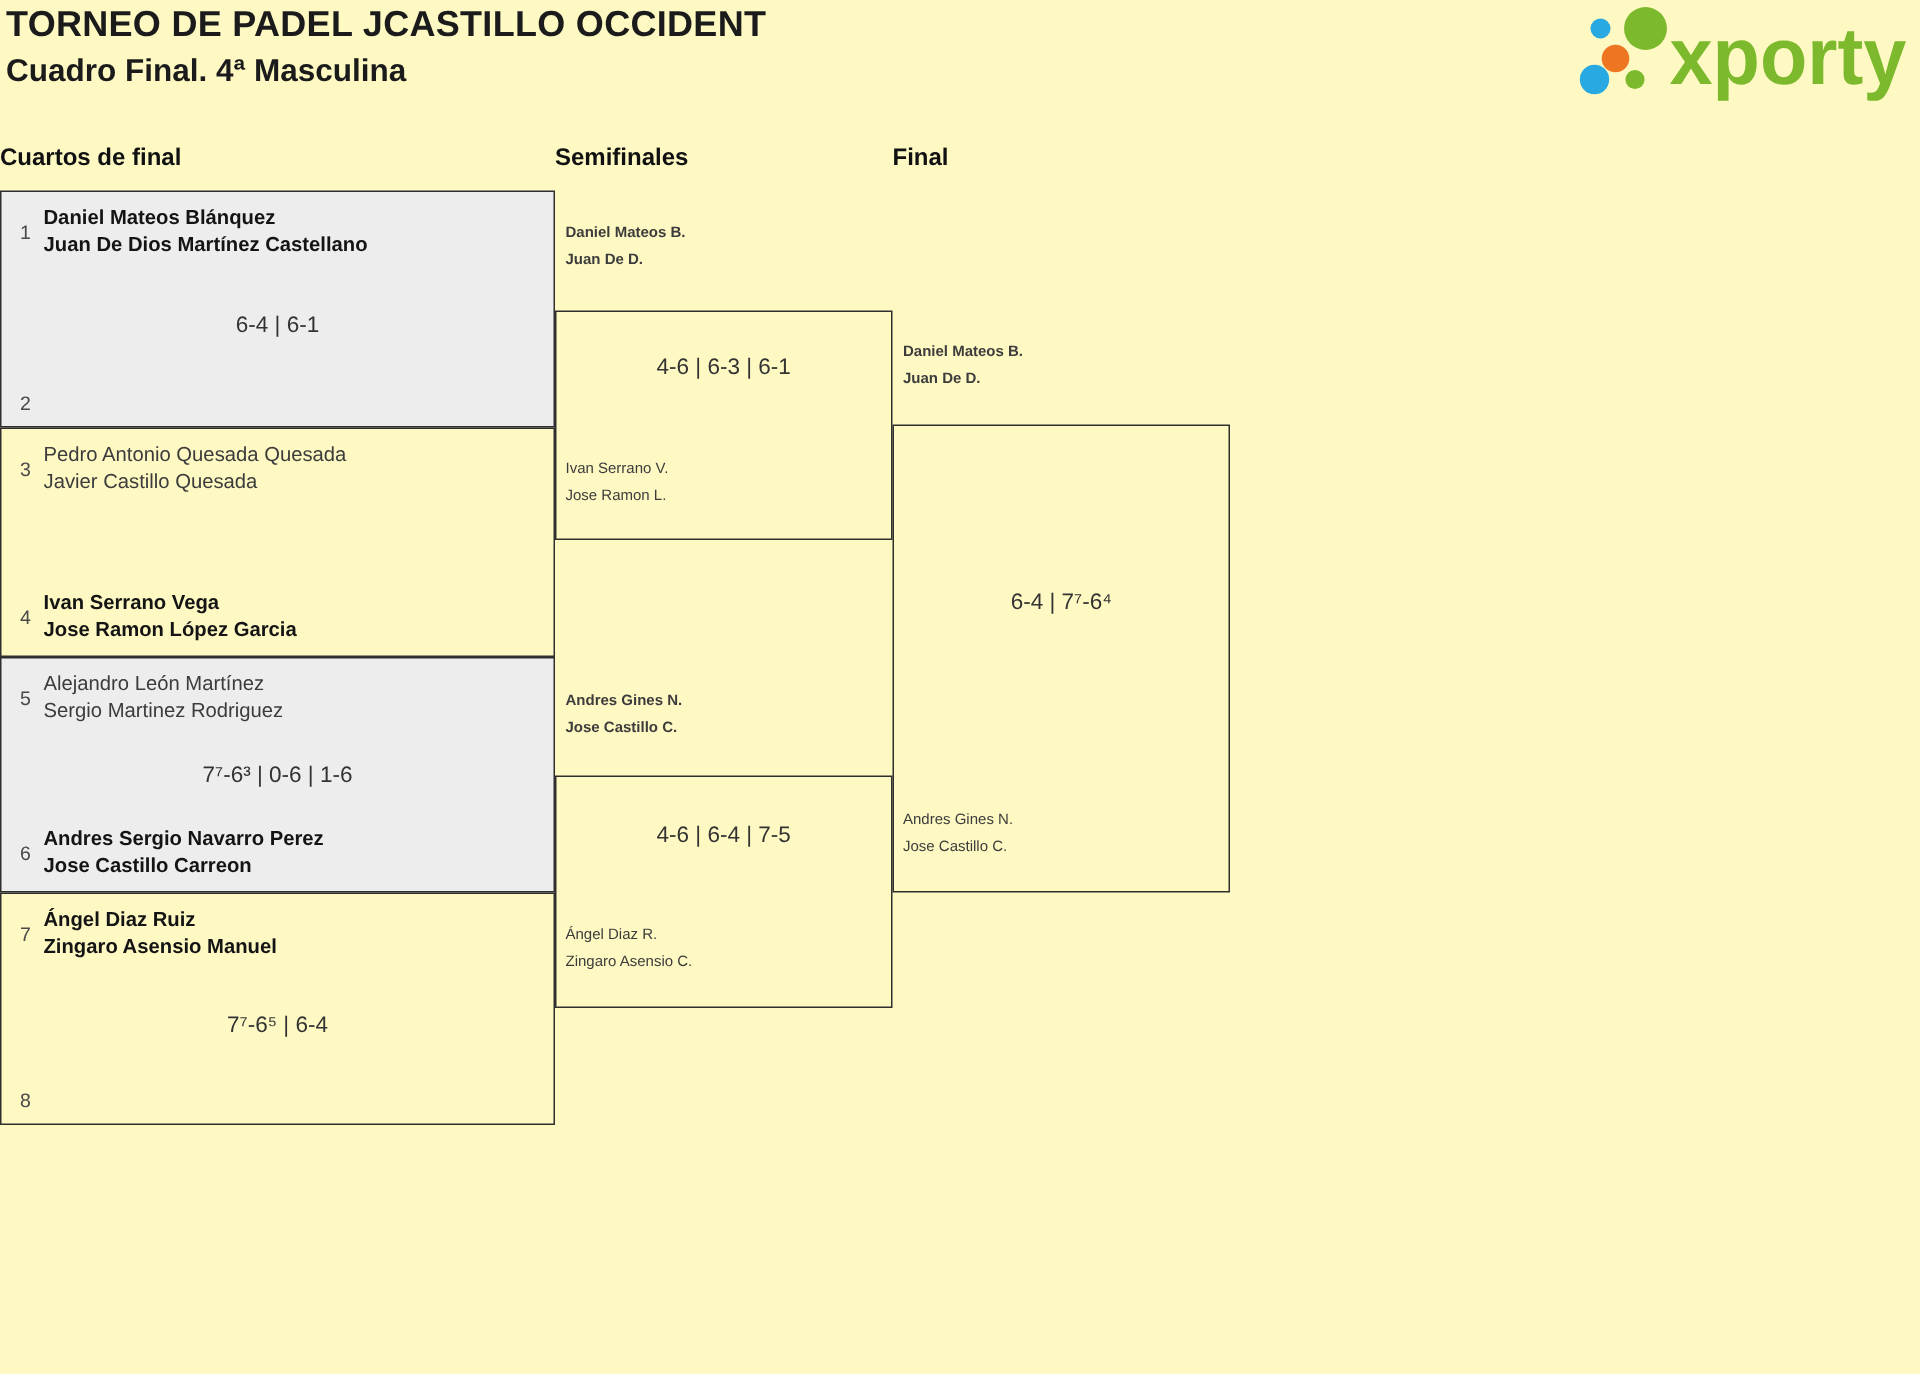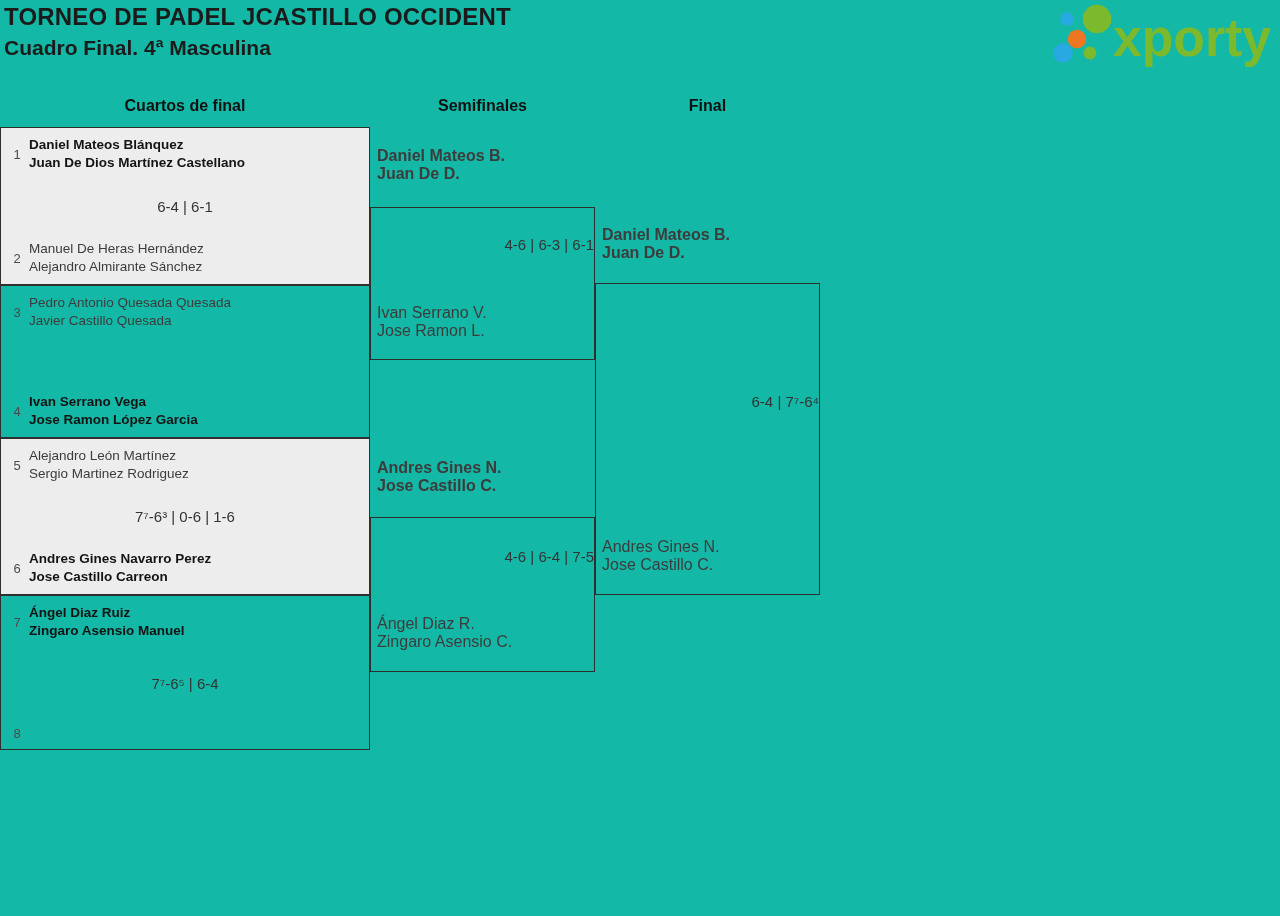--- a/index.html
+++ b/index.html
@@ -1,40 +1,40 @@
 <!DOCTYPE html>
 <html><head>
 <meta charset="utf-8">
 <style>
   html, body { margin: 0; padding: 0; background: #fff; }
   .canvas {
     position: relative;
     width: 1280px;
     height: 916px;
-    background: #14b8a6;
+    background: #fef9c3;
     font-family: "Liberation Sans", "DejaVu Sans", sans-serif;
     overflow: hidden;
     color: #1b1b1b;
   }
   .page-title {
     position: absolute; left: 4px; top: 3px;
     font-size: 24px; font-weight: 700; letter-spacing: 0.2px; color: #1b1b1b;
     white-space: nowrap;
   }
   .page-subtitle {
     position: absolute; left: 4px; top: 36px;
     font-size: 21px; font-weight: 700; color: #1b1b1b;
     white-space: nowrap;
   }
   .logo-svg { position: absolute; left: 1046px; top: 0px; }
 
   .round-header {
     position: absolute; top: 97px;
     font-size: 16px; font-weight: 700; color: #111;
-    text-align: center; white-space: nowrap;
+    white-space: nowrap;
   }
   #rh-qf    { left: 0px;   width: 370px; }
   #rh-sf    { left: 370px; width: 225px; }
   #rh-final { left: 595px; width: 225px; }
 
   .match-box {
     position: absolute;
     border: 1px solid #2f2f2f;
     box-sizing: border-box;
   }
@@ -59,26 +59,26 @@
     font-size: 13px; color: #4a4a4a;
   }
   .team-names { font-size: 13.5px; line-height: 18px; color: #3c3c3c; margin-left: 2px; }
   .team-line { white-space: nowrap; }
   .winner { font-weight: 700; color: #141414; }
 
   .score { text-align: center; font-size: 15px; color: #333; }
 
   .float-team {
     position: absolute;
-    font-size: 16px; line-height: 18px; color: #3c3c3c;
+    font-size: 10px; line-height: 18px; color: #3c3c3c;
     white-space: nowrap;
   }
   .float-score {
     position: absolute;
-    font-size: 15px; color: #333; text-align: right;
+    font-size: 15px; color: #333; text-align: center;
   }
   #sf1-top     { left: 377px; top: 147px; }
   #sf1-score   { left: 371px; top: 236px; width: 223px; }
   #sf1-bottom  { left: 377px; top: 304px; }
   #sf2-top     { left: 377px; top: 459px; }
   #sf2-score   { left: 371px; top: 548px; width: 223px; }
   #sf2-bottom  { left: 377px; top: 615px; }
   #final-top   { left: 602px; top: 226px; }
   #final-score { left: 596px; top: 393px; width: 223px; }
   #final-bottom{ left: 602px; top: 538px; }
@@ -108,24 +108,20 @@
     <div class="team-row">
       <span class="seed">1</span>
       <div class="team-names winner">
         <div class="team-line">Daniel Mateos Blánquez</div>
         <div class="team-line">Juan De Dios Martínez Castellano</div>
       </div>
     </div>
     <div class="score">6-4 | 6-1</div>
     <div class="team-row">
       <span class="seed">2</span>
-      <div class="team-names">
-        <div class="team-line">Manuel De Heras Hernández</div>
-        <div class="team-line">Alejandro Almirante Sánchez</div>
-      </div>
     </div>
   </div>
 
   <div class="match-box qf" id="qf2">
     <div class="team-row">
       <span class="seed">3</span>
       <div class="team-names">
         <div class="team-line">Pedro Antonio Quesada Quesada</div>
         <div class="team-line">Javier Castillo Quesada</div>
       </div>
@@ -144,21 +140,21 @@
       <span class="seed">5</span>
       <div class="team-names">
         <div class="team-line">Alejandro León Martínez</div>
         <div class="team-line">Sergio Martinez Rodriguez</div>
       </div>
     </div>
     <div class="score">7⁷-6³ | 0-6 | 1-6</div>
     <div class="team-row">
       <span class="seed">6</span>
       <div class="team-names winner">
-        <div class="team-line">Andres Gines Navarro Perez</div>
+        <div class="team-line">Andres Sergio Navarro Perez</div>
         <div class="team-line">Jose Castillo Carreon</div>
       </div>
     </div>
   </div>
 
   <div class="match-box qf" id="qf4">
     <div class="team-row">
       <span class="seed">7</span>
       <div class="team-names winner">
         <div class="team-line">Ángel Diaz Ruiz</div>

